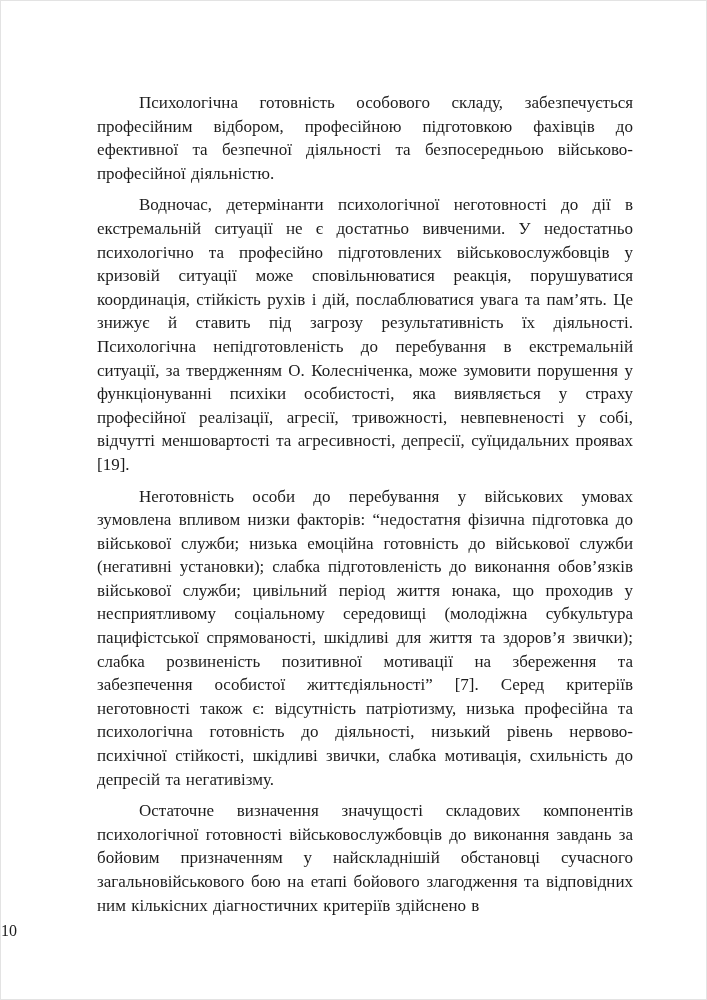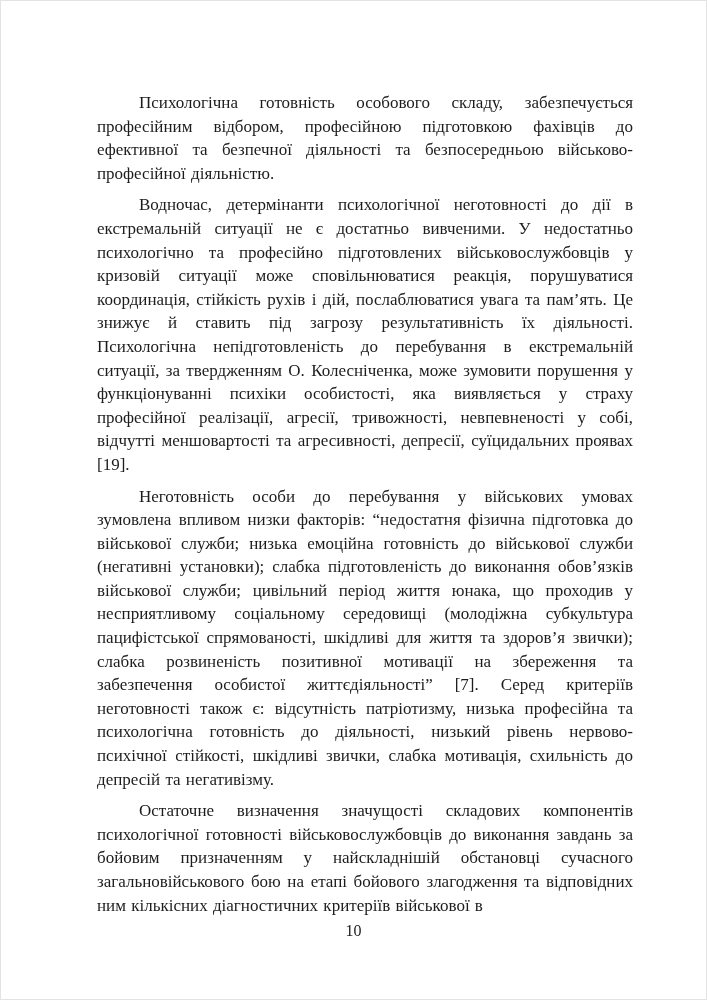--- a/index.html
+++ b/index.html
@@ -32,29 +32,29 @@
     margin: 8px;
     padding: 0;
     text-indent: 42px;
     word-spacing: 1px;
   }
   .page-number {
     position: absolute;
     left: 0;
     top: 921px;
     width: 100%;
-    text-align: center;
+    text-align: left;
     font-size: 16px;
     color: #1c1c1c;
   }
 </style>
 </head>
 <body>
 
 <div class="page">
   <div class="text-block">
     <p>Психологічна готовність особового складу, забезпечується професійним відбором, професійною підготовкою фахівців до ефективної та безпечної діяльності та безпосередньою військово-професійної діяльністю.</p>
     <p>Водночас, детермінанти психологічної неготовності до дії в екстремальній ситуації не є достатньо вивченими. У недостатньо психологічно та професійно підготовлених військовослужбовців у кризовій ситуації може сповільнюватися реакція, порушуватися координація, стійкість рухів і дій, послаблюватися увага та пам’ять. Це знижує й ставить під загрозу результативність їх діяльності. Психологічна непідготовленість до перебування в екстремальній ситуації, за твердженням О. Колесніченка, може зумовити порушення у функціонуванні психіки особистості, яка виявляється у страху професійної реалізації, агресії, тривожності, невпевненості у собі, відчутті меншовартості та агресивності, депресії, суїцидальних проявах [19].</p>
     <p>Неготовність особи до перебування у військових умовах зумовлена впливом низки факторів: “недостатня фізична підготовка до військової служби; низька емоційна готовність до військової служби (негативні установки); слабка підготовленість до виконання обов’язків військової служби; цивільний період життя юнака, що проходив у несприятливому соціальному середовищі (молодіжна субкультура пацифістської спрямованості, шкідливі для життя та здоров’я звички); слабка розвиненість позитивної мотивації на збереження та забезпечення особистої життєдіяльності” [7]. Серед критеріїв неготовності також є: відсутність патріотизму, низька професійна та психологічна готовність до діяльності, низький рівень нервово-психічної стійкості, шкідливі звички, слабка мотивація, схильність до депресій та негативізму.</p>
-    <p>Остаточне визначення значущості складових компонентів психологічної готовності військовослужбовців до виконання завдань за бойовим призначенням у найскладнішій обстановці сучасного загальновійськового бою на етапі бойового злагодження та відповідних ним кількісних діагностичних критеріїв військової в</p>
+    <p>Остаточне визначення значущості складових компонентів психологічної готовності військовослужбовців до виконання завдань за бойовим призначенням у найскладнішій обстановці сучасного загальновійськового бою на етапі бойового злагодження та відповідних ним кількісних діагностичних критеріїв здійснено в</p>
   </div>
   <div class="page-number">10</div>
 </div>
 
 </body></html>

